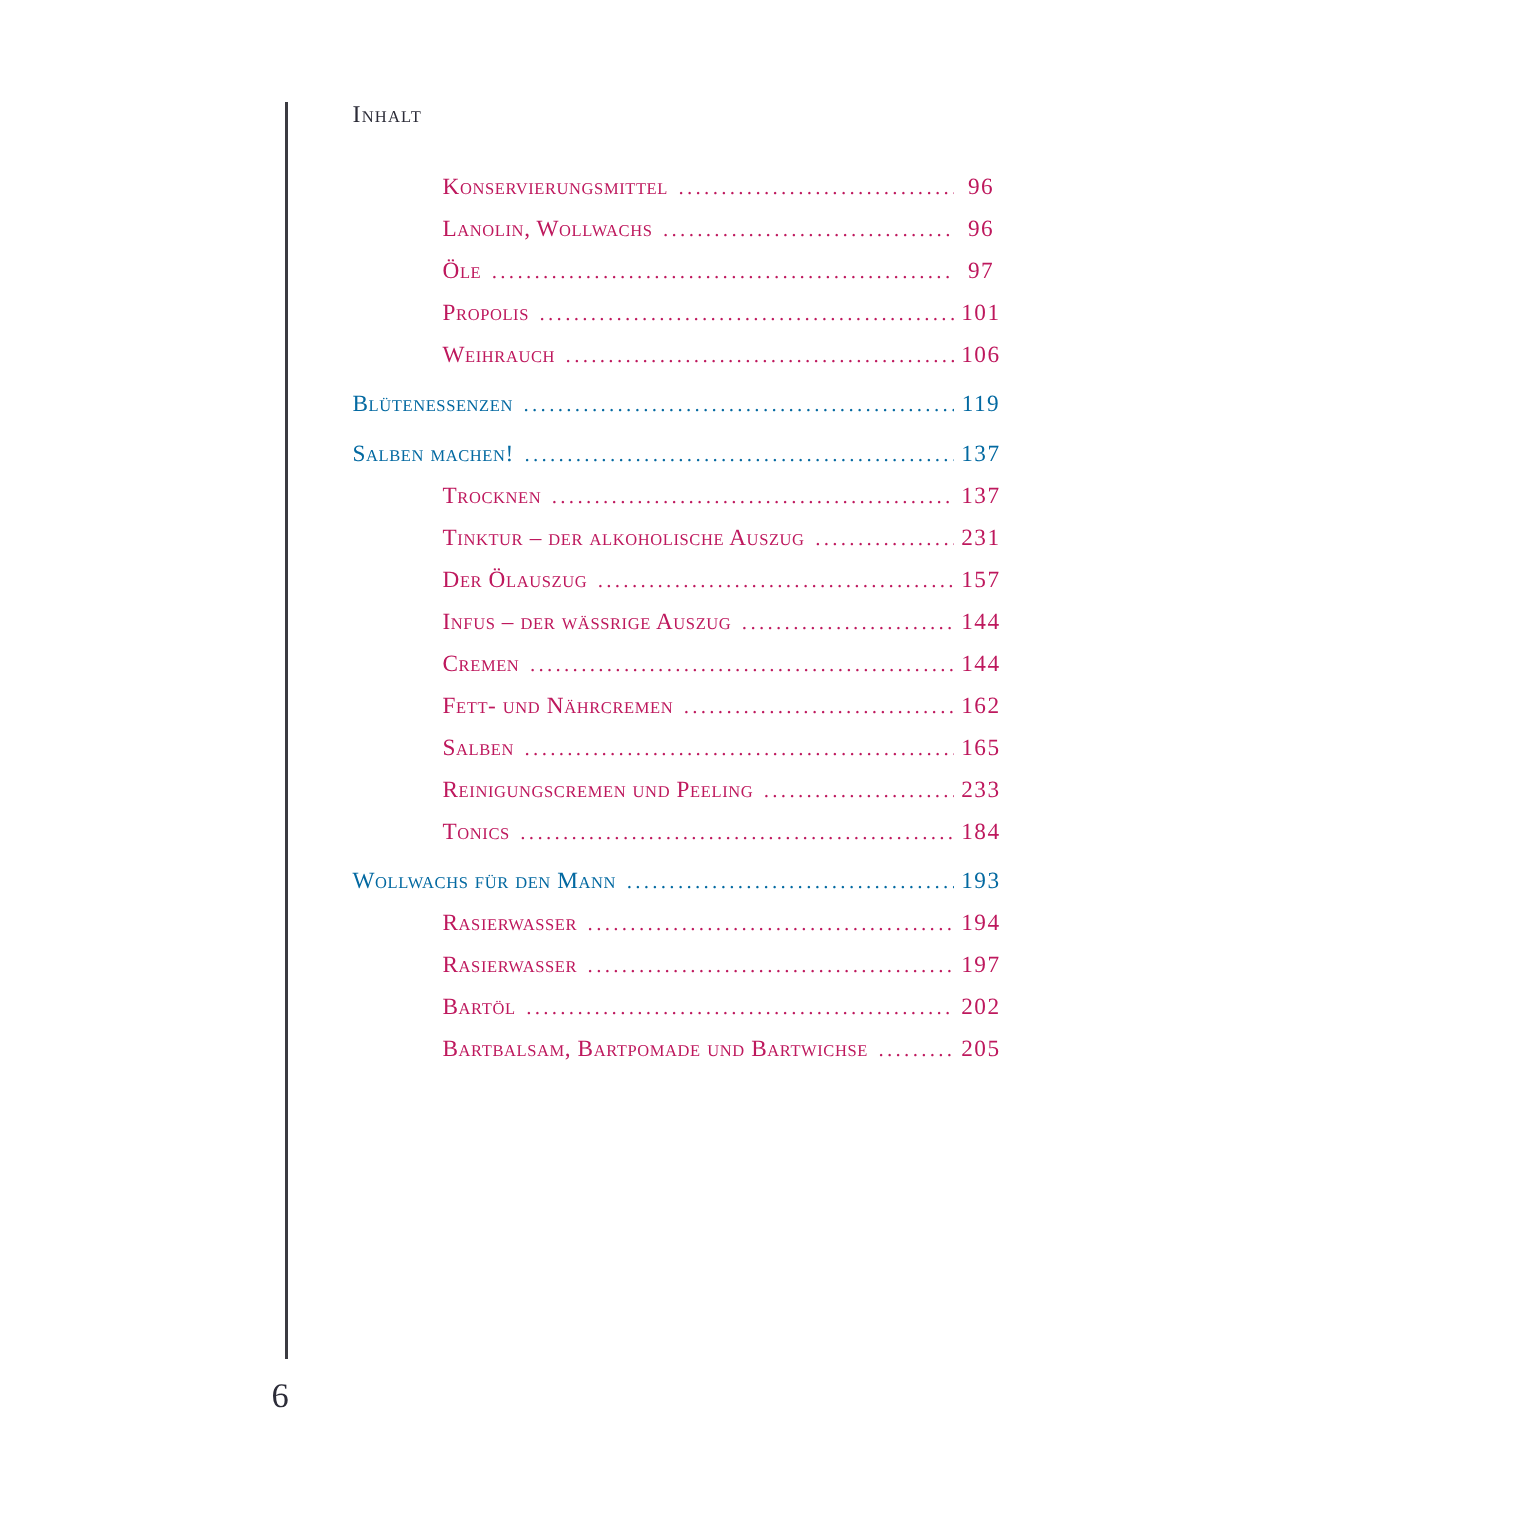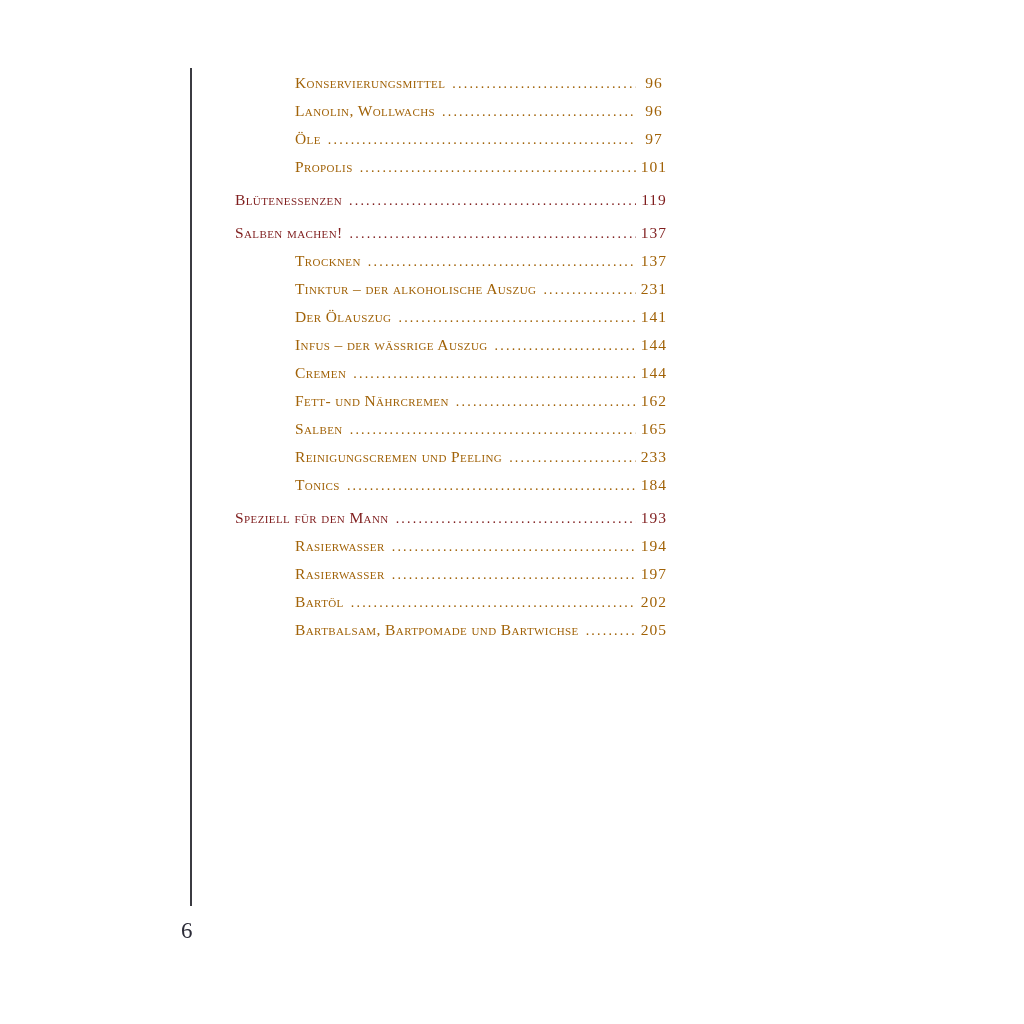--- a/index.html
+++ b/index.html
@@ -42,25 +42,25 @@
   .toc {
     width: 432px;
   }
   .toc-row {
     display: flex;
     align-items: baseline;
     line-height: 27px;
     font-variant: small-caps;
     font-size: 15.5px;
     letter-spacing: 0.4px;
-    color: #a16207;
+    color: #be185d;
     white-space: nowrap;
   }
   .toc-row.level-sub { padding-left: 60px; }
-  .toc-row.accent { color: #7f1d1d; margin-top: 5px; }
+  .toc-row.accent { color: #0369a1; margin-top: 5px; }
   .toc-label { flex: 0 0 auto; }
   .dot-leader {
     flex: 1 1 auto;
     overflow: hidden;
     margin: 0 5px 0 7px;
     font-variant: normal;
     letter-spacing: 2.2px;
     font-size: 14px;
   }
   .dot-leader::after {
@@ -81,20 +81,21 @@
     font-variant: normal;
   }
 </style>
 </head>
 <body>
 
 <div class="page">
   <div class="vrule"></div>
 
   <div class="content">
+    <div class="heading">Inhalt</div>
 
     <div class="toc" id="toc-list">
         <div class="toc-row level-sub">
     <span class="toc-label">Konservierungsmittel</span>
     <span class="dot-leader"></span>
     <span class="toc-page">96</span>
   </div>
         <div class="toc-row level-sub">
     <span class="toc-label">Lanolin, Wollwachs</span>
     <span class="dot-leader"></span>
@@ -102,20 +103,25 @@
   </div>
         <div class="toc-row level-sub">
     <span class="toc-label">Öle</span>
     <span class="dot-leader"></span>
     <span class="toc-page">97</span>
   </div>
         <div class="toc-row level-sub">
     <span class="toc-label">Propolis</span>
     <span class="dot-leader"></span>
     <span class="toc-page">101</span>
+  </div>
+        <div class="toc-row level-sub">
+    <span class="toc-label">Weihrauch</span>
+    <span class="dot-leader"></span>
+    <span class="toc-page">106</span>
   </div>
         <div class="toc-row level-top accent">
     <span class="toc-label">Blütenessenzen</span>
     <span class="dot-leader"></span>
     <span class="toc-page">119</span>
   </div>
         <div class="toc-row level-top accent">
     <span class="toc-label">Salben machen!</span>
     <span class="dot-leader"></span>
     <span class="toc-page">137</span>
@@ -126,21 +132,21 @@
     <span class="toc-page">137</span>
   </div>
         <div class="toc-row level-sub">
     <span class="toc-label">Tinktur – der alkoholische Auszug</span>
     <span class="dot-leader"></span>
     <span class="toc-page">231</span>
   </div>
         <div class="toc-row level-sub">
     <span class="toc-label">Der Ölauszug</span>
     <span class="dot-leader"></span>
-    <span class="toc-page">141</span>
+    <span class="toc-page">157</span>
   </div>
         <div class="toc-row level-sub">
     <span class="toc-label">Infus – der wässrige Auszug</span>
     <span class="dot-leader"></span>
     <span class="toc-page">144</span>
   </div>
         <div class="toc-row level-sub">
     <span class="toc-label">Cremen</span>
     <span class="dot-leader"></span>
     <span class="toc-page">144</span>
@@ -159,21 +165,21 @@
     <span class="toc-label">Reinigungscremen und Peeling</span>
     <span class="dot-leader"></span>
     <span class="toc-page">233</span>
   </div>
         <div class="toc-row level-sub">
     <span class="toc-label">Tonics</span>
     <span class="dot-leader"></span>
     <span class="toc-page">184</span>
   </div>
         <div class="toc-row level-top accent">
-    <span class="toc-label">Speziell für den Mann</span>
+    <span class="toc-label">Wollwachs für den Mann</span>
     <span class="dot-leader"></span>
     <span class="toc-page">193</span>
   </div>
         <div class="toc-row level-sub">
     <span class="toc-label">Rasierwasser</span>
     <span class="dot-leader"></span>
     <span class="toc-page">194</span>
   </div>
         <div class="toc-row level-sub">
     <span class="toc-label">Rasierwasser</span>

